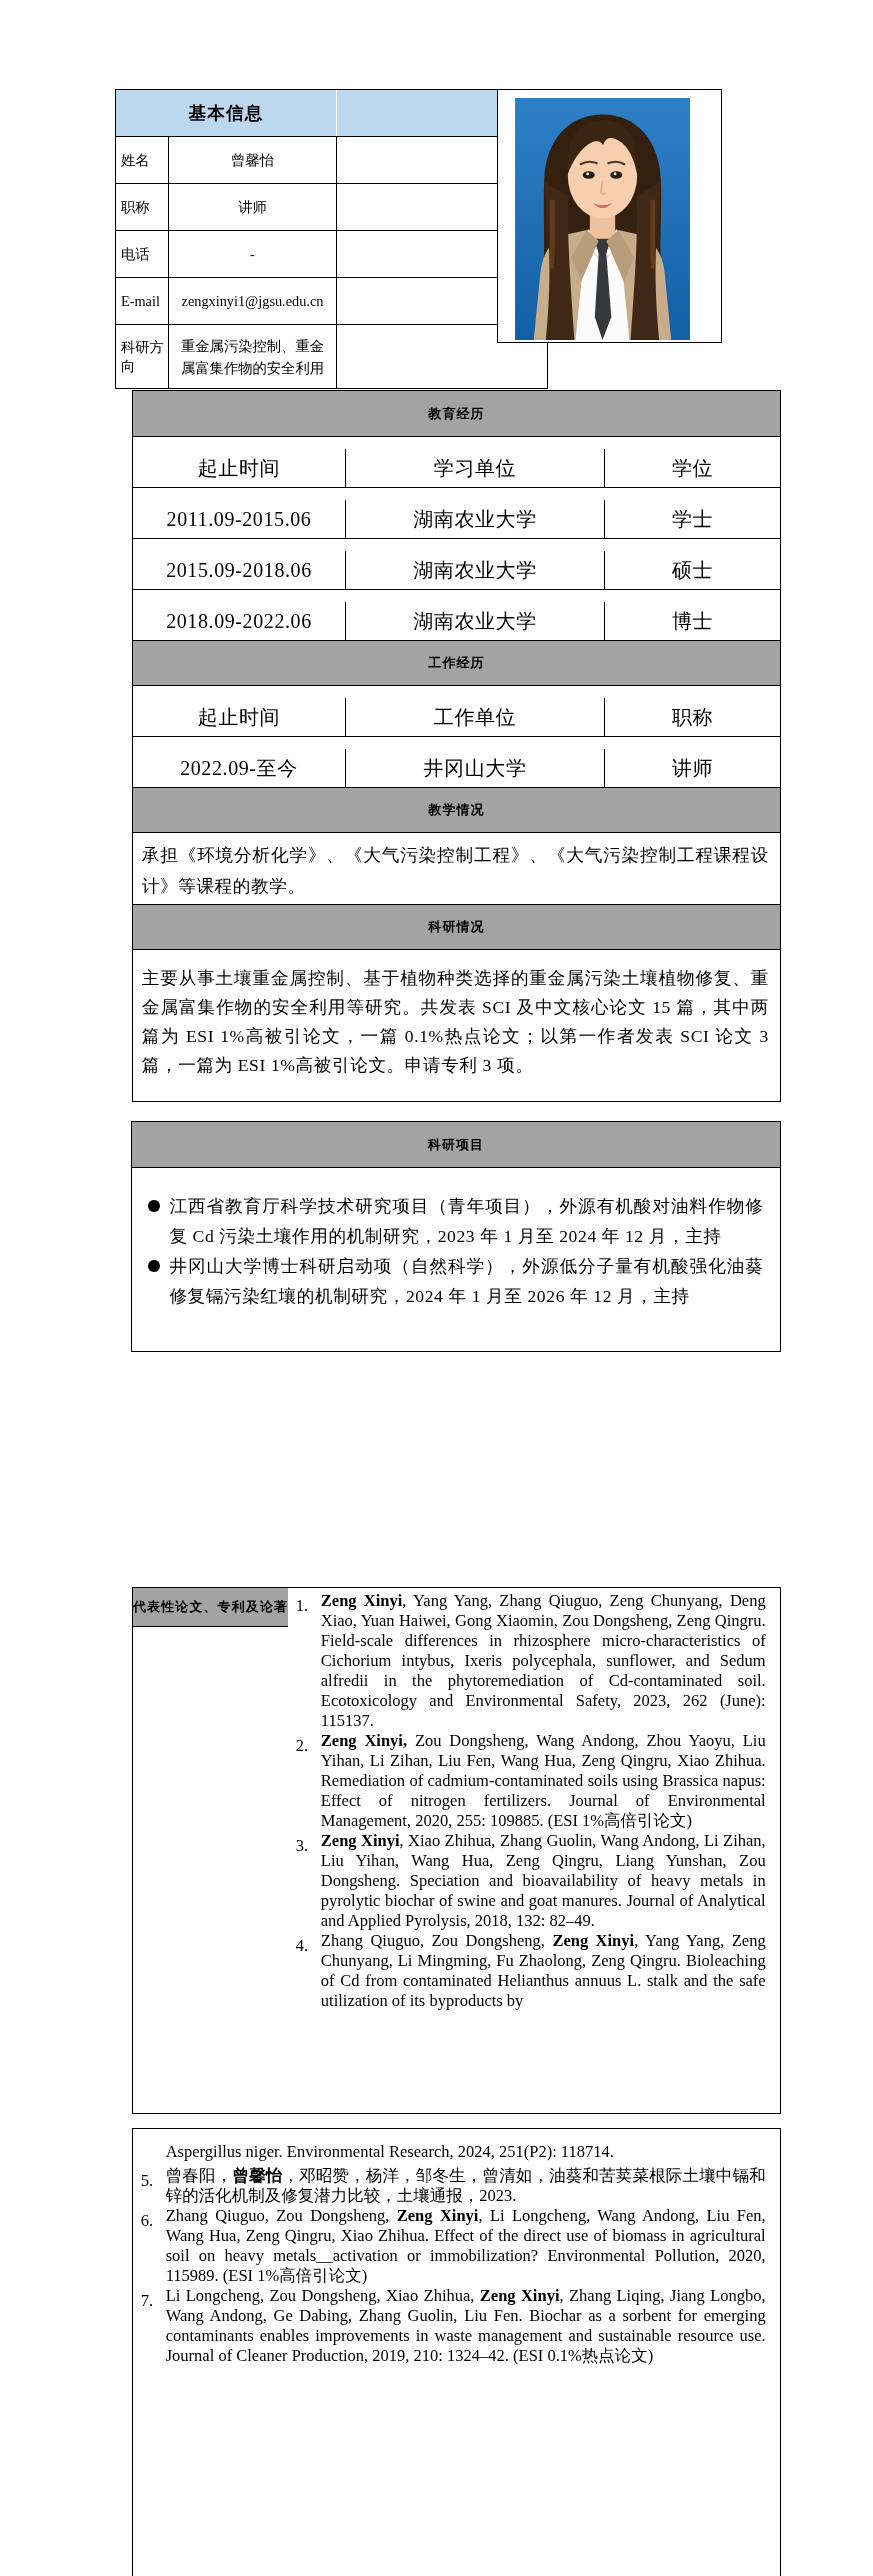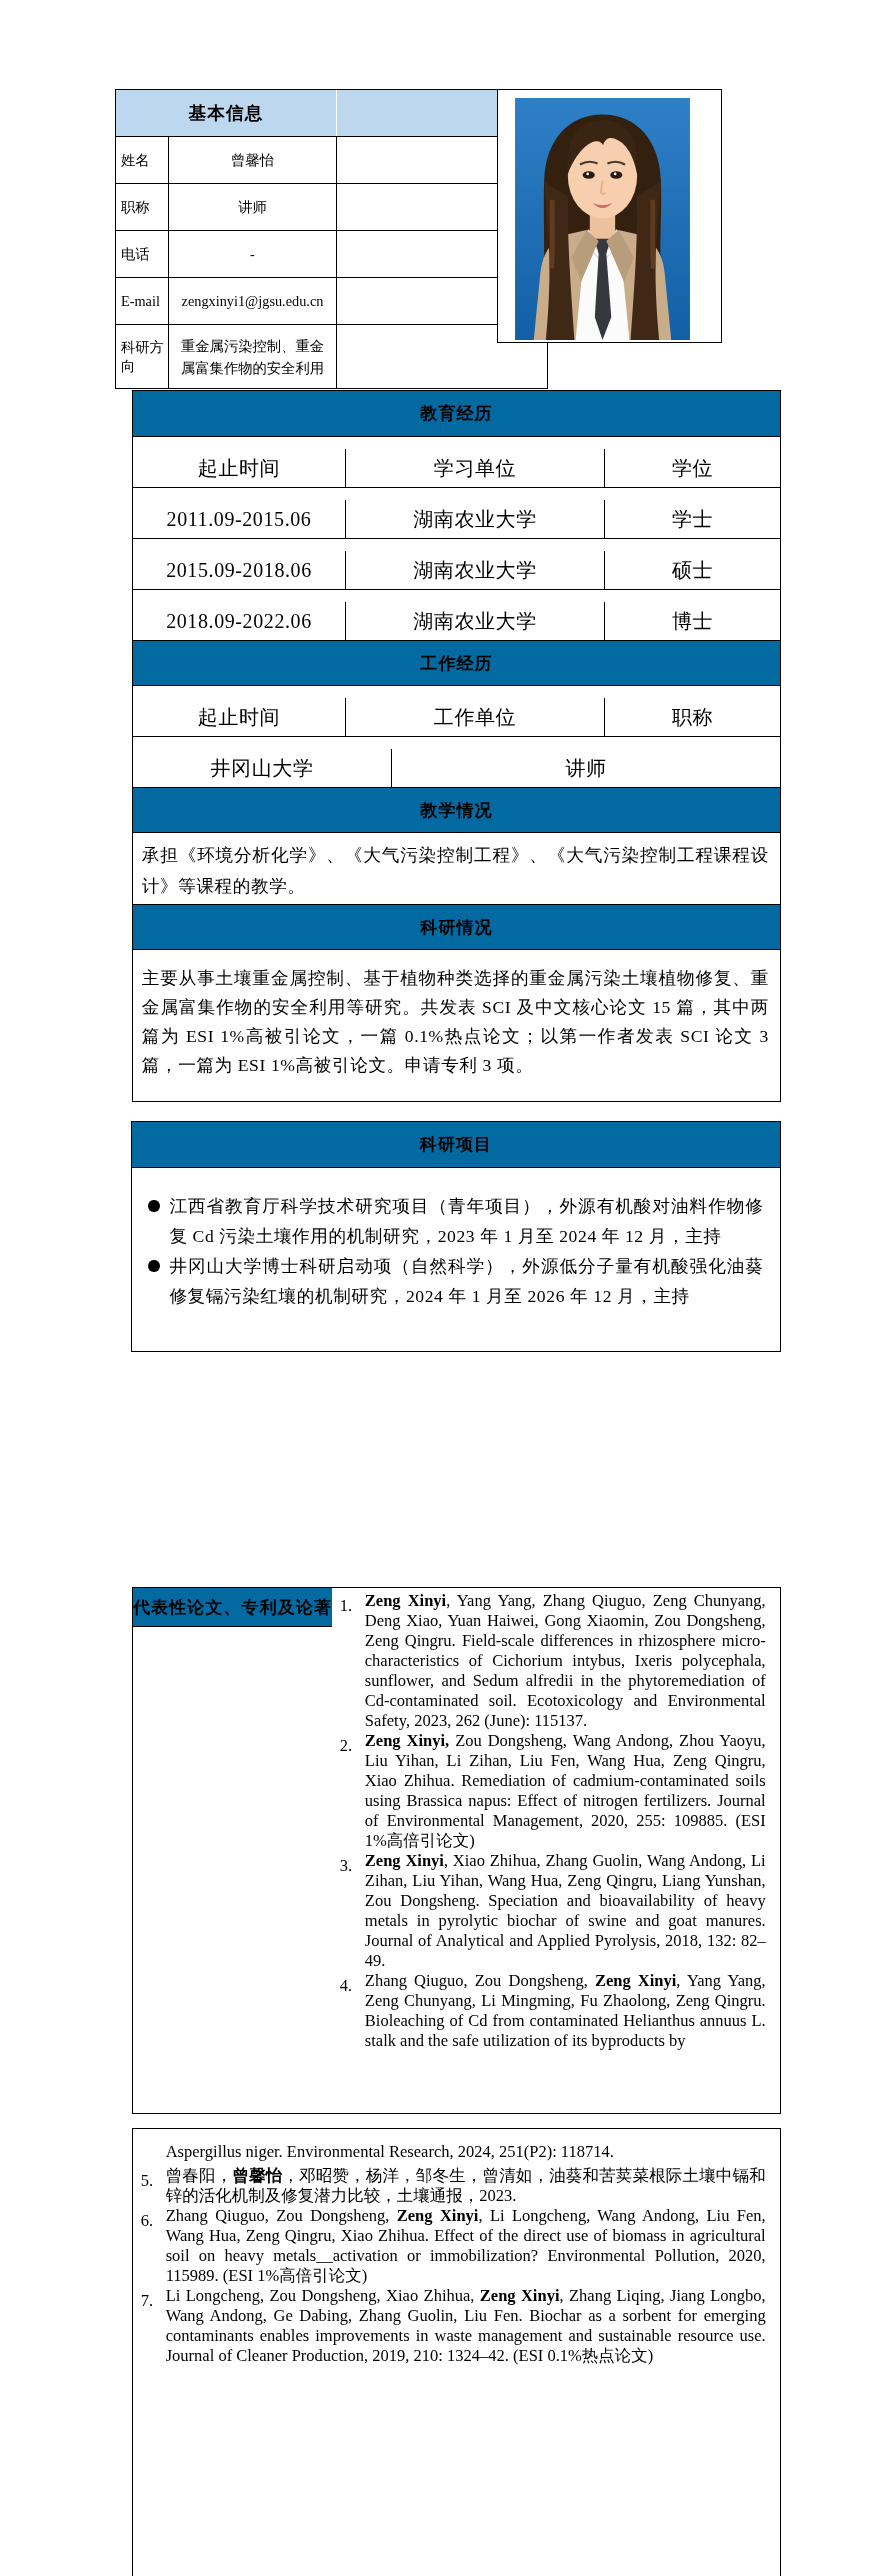--- a/index.html
+++ b/index.html
@@ -2,24 +2,24 @@
 <html style="font-size:8.8px"><head>
 <meta charset="utf-8">
 <style>
   html,body{margin:0;padding:0;}
   body{width:874px;height:2576px;position:relative;background:#ffffff;
        font-family:"Liberation Serif","DejaVu Serif",serif;color:#000;}
   .page{position:absolute;inset:0;}
 
   
   .tbl{position:absolute;box-sizing:border-box;border:1.7px solid #000;background:#fff;}
-  .band{box-sizing:border-box;height:46px;background:#0369a1;
+  .band{box-sizing:border-box;height:46px;background:#a3a3a3;
         border-top:1.7px solid #000;border-bottom:1.7px solid #000;
         display:flex;align-items:center;justify-content:center;
-        font-weight:bold;font-size:17px;letter-spacing:1.1px;}
+        font-weight:bold;font-size:13px;letter-spacing:1.1px;}
   .tbl > .band:first-child{border-top:none;}
 
   
   .basic{left:103px;top:89px;width:433px;height:300px;display:flex;flex-direction:column;margin-left:12px;}
   .bi-header{display:flex;height:46px;flex:none;background:#bdd7ee;border-bottom:1.7px solid #000;}
   .bi-h-left{box-sizing:border-box;width:221px;border-right:1.7px solid #fff;
              display:flex;align-items:center;justify-content:center;
              font-weight:bold;font-size:17.6px;letter-spacing:1.1px;}
   .bi-h-right{flex:1;}
   .bi-row{display:flex;border-bottom:1.1px solid #000;flex:none;}
@@ -188,20 +188,21 @@
         </div>
       </div>
     <div class="band">工作经历</div>
     <div id="work-grid" class="grid">
         <div class="grid-row">
           <div class="gc c1">起止时间</div>
           <div class="gc c2">工作单位</div>
           <div class="gc c3">职称</div>
         </div>
         <div class="grid-row">
+          <div class="gc c1">2022.09-至今</div>
           <div class="gc c2">井冈山大学</div>
           <div class="gc c3">讲师</div>
         </div>
       </div>
     <div class="band">教学情况</div>
     <div class="para teach">承担《环境分析化学》、《大气污染控制工程》、《大气污染控制工程课程设计》等课程的教学。</div>
     <div class="band">科研情况</div>
     <div class="para research">主要从事土壤重金属控制、基于植物种类选择的重金属污染土壤植物修复、重金属富集作物的安全利用等研究。共发表 SCI 及中文核心论文 15 篇，其中两篇为 ESI 1%高被引论文，一篇 0.1%热点论文；以第一作者发表 SCI 论文 3 篇，一篇为 ESI 1%高被引论文。申请专利 3 项。</div>
   </section>
 

